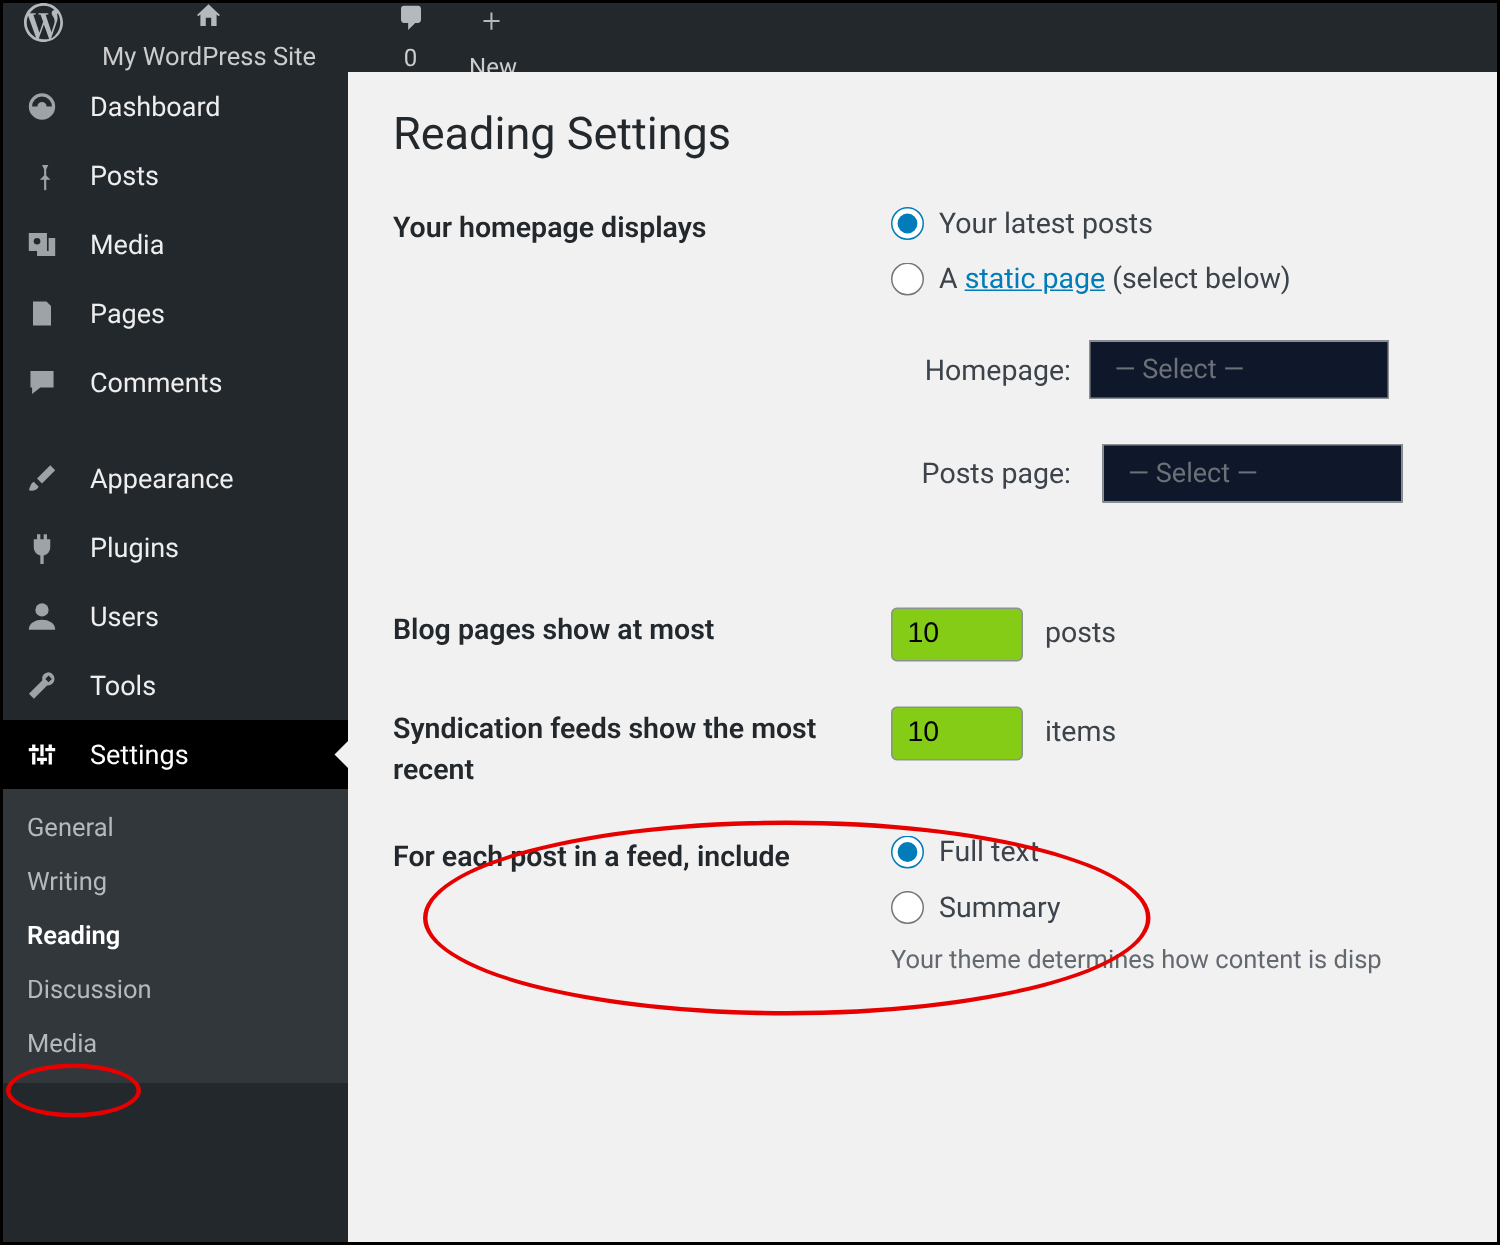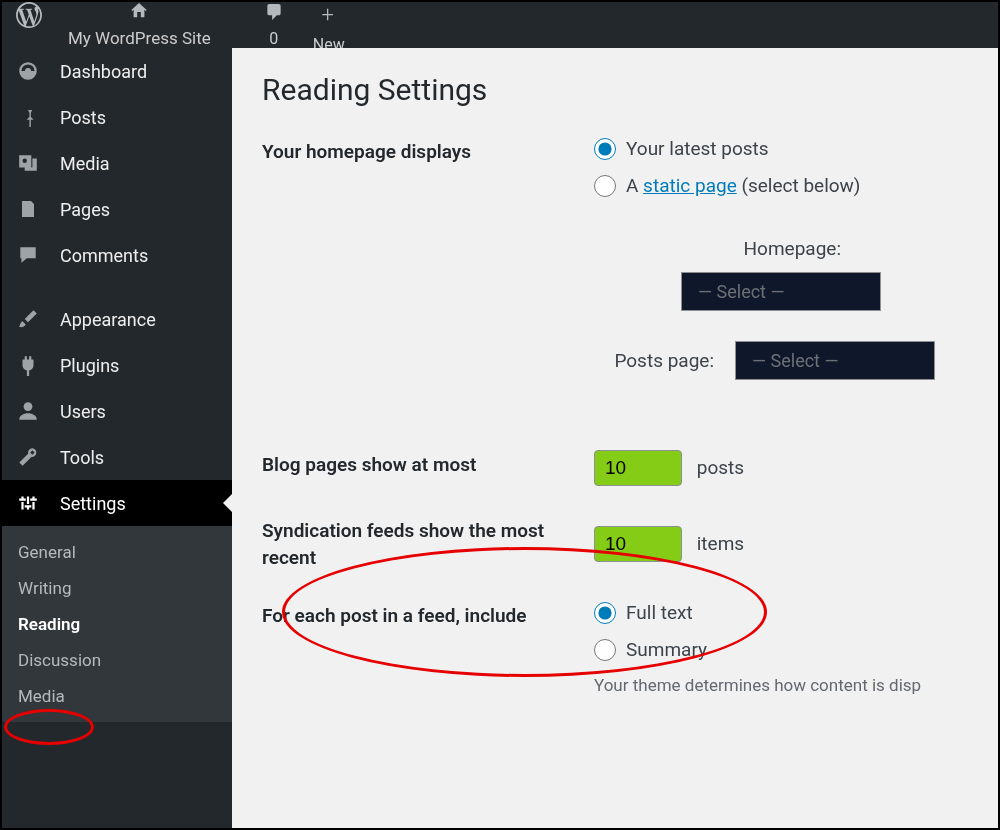--- a/index.html
+++ b/index.html
@@ -321,42 +321,42 @@
       <label class="radio-line">
         <input type="radio" name="show" checked="" style="">
         <span>Your latest posts</span>
       </label>
       <label class="radio-line">
         <input type="radio" name="show" style="">
         <span>
           <span>A </span><span class="link">static page</span><span> (select below)</span>
         </span>
       </label>
-      <div class="sub-select-row" style="margin-top:40px;flex-direction:column;">
+      <div class="sub-select-row" style="margin-top:30px;">
         <div class="sel-label">Homepage:</div>
         <div class="pseudo-select">— Select —</div>
       </div>
       <div class="sub-select-row" style="margin-top:30px;gap:21px;">
         <div class="sel-label">Posts page:</div>
         <div class="pseudo-select">— Select —</div>
       </div>
     </div>
   </div>
 
   <div style="height:40px"></div>
 
   <div class="form-row">
     <div class="row-label">Blog pages show at most</div>
     <div class="row-field">
       <input class="num-input" type="text" value="10" style="">
       <span class="after-text">posts</span>
     </div>
   </div>
 
-  <div class="form-row" style="margin-top:4px;align-items:center;">
+  <div class="form-row" style="margin-top:4px;">
     <div class="row-label">Syndication feeds show the most recent</div>
     <div class="row-field">
       <input class="num-input" type="text" value="10" style="">
       <span class="after-text">items</span>
     </div>
   </div>
 
   <div class="form-row" style="margin-top:30px;">
     <div class="row-label">For each post in a feed, include</div>
     <div class="row-field">

